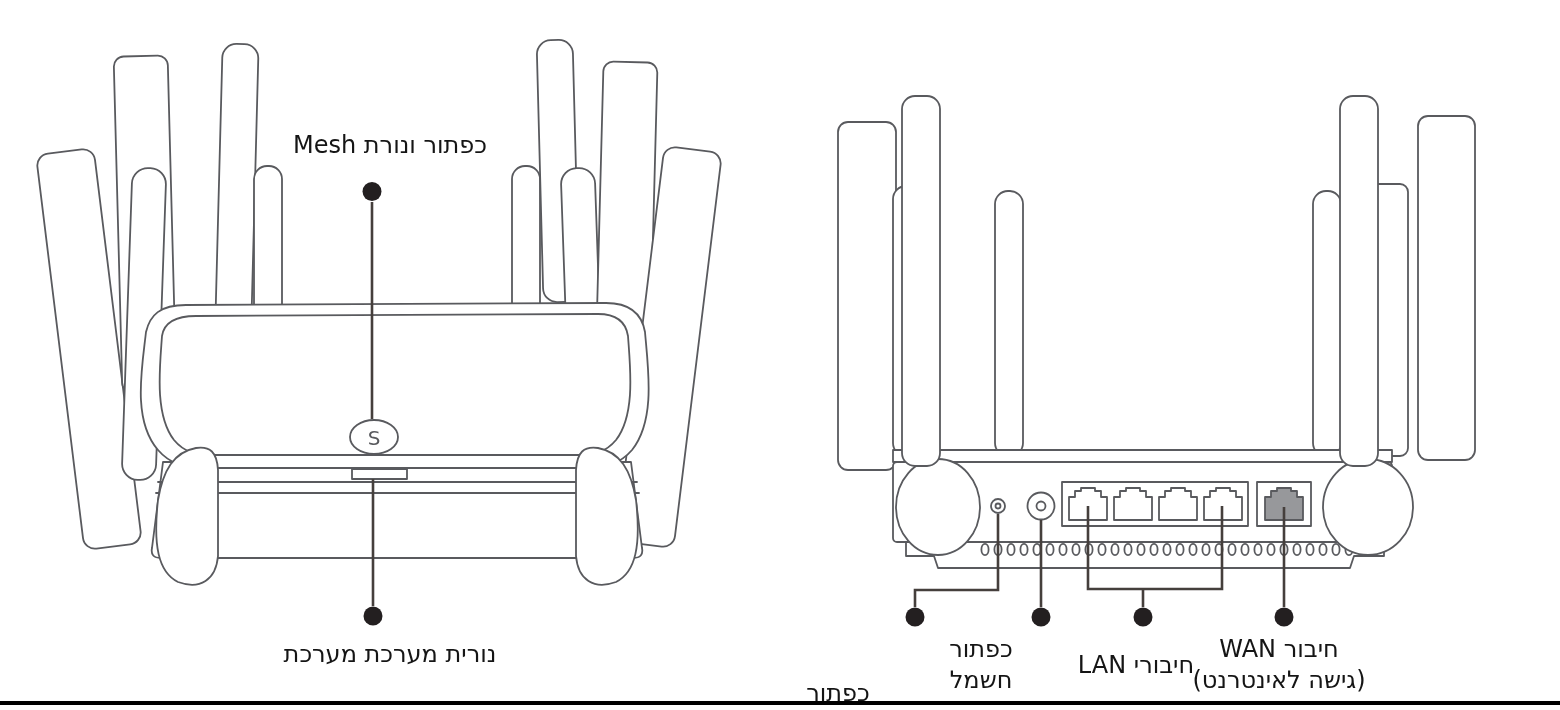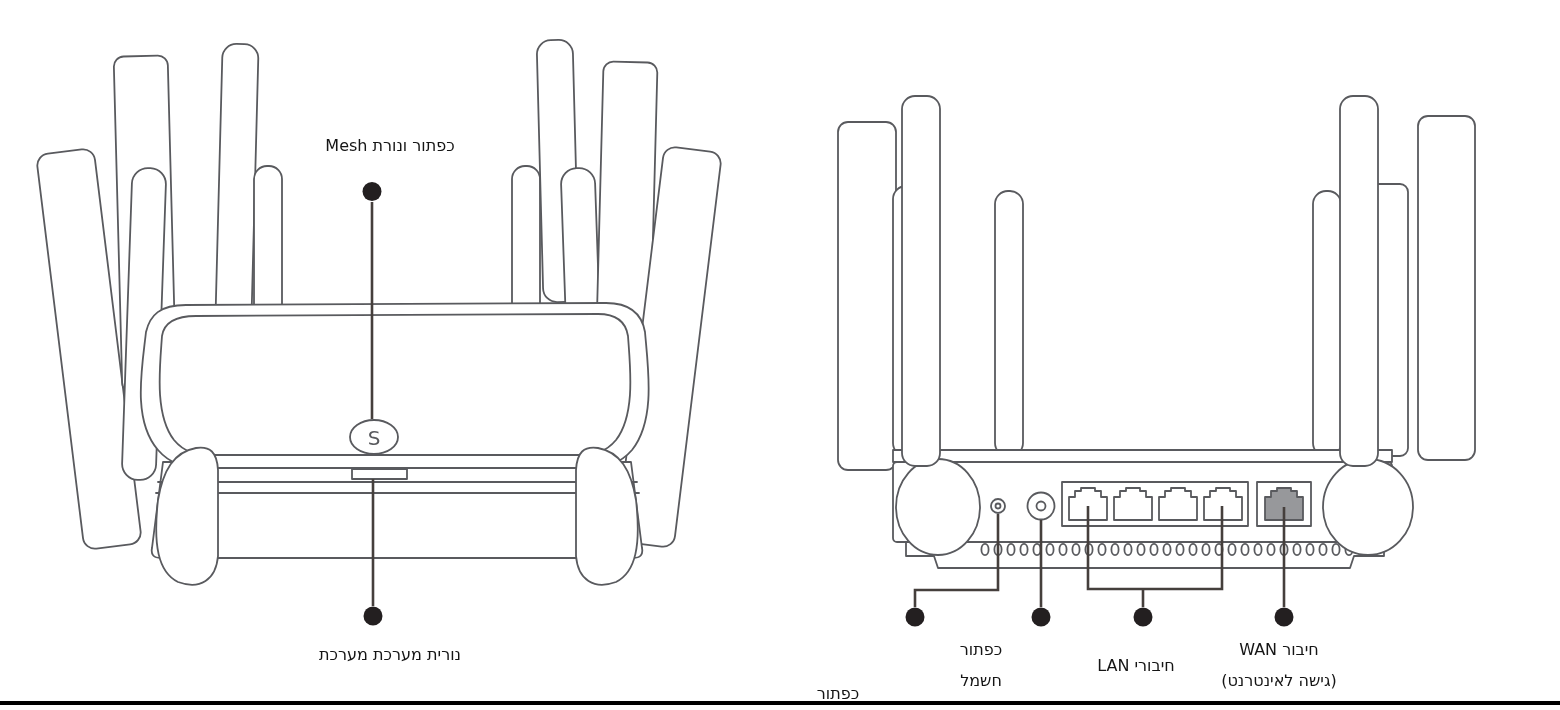--- a/index.html
+++ b/index.html
@@ -7,21 +7,21 @@
     width:1560px;height:710px;position:relative;overflow:hidden;
     background:#ffffff;
     font-family:"DejaVu Sans", sans-serif;
   }
   svg{position:absolute;left:0;top:0;}
   .label{
     position:absolute;
     direction:rtl;
     text-align:center;
     color:#151515;
-    font-size:16px;
+    font-size:24px;
     line-height:31px;
     white-space:pre-line;
     user-select:none;
   }
   .rule{
     position:absolute;left:0;top:701px;width:1560px;height:4px;background:#000000;
   }
   .lineart{stroke:#595a5e;stroke-width:1.8;fill:none;stroke-linejoin:round;stroke-linecap:round;}
   .fillwhite{fill:#ffffff;}
   .callout{stroke:#453f3c;stroke-width:2.6;fill:none;stroke-linejoin:miter;stroke-linecap:butt;}

